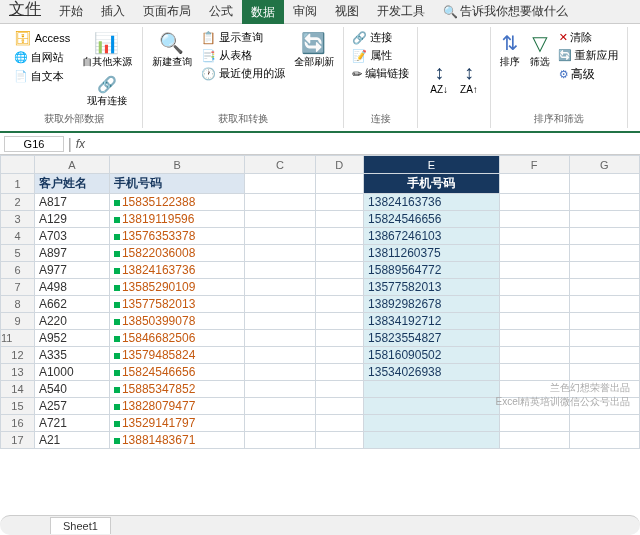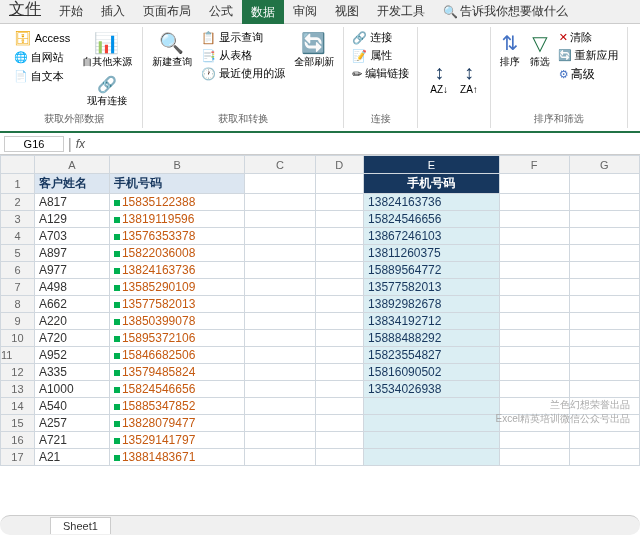--- a/index.html
+++ b/index.html
@@ -273,30 +273,20 @@
           <td style="background: rgb(242, 242, 242); color: rgb(102, 102, 102); text-align: center; border: 1px solid rgb(208, 215, 222); font-size: 11px;">9</td>
           <td style="border: 1px solid rgb(208, 215, 222); padding: 1px 4px; color: rgb(51, 51, 51);">A220</td>
           <td style="border: 1px solid rgb(208, 215, 222); padding: 1px 4px; color: rgb(197, 90, 17);"><span style="display: inline-block; width: 6px; height: 6px; background: rgb(0, 176, 80); margin-right: 2px; vertical-align: middle;"></span>13850399078</td>
           <td style="border: 1px solid rgb(208, 215, 222); padding: 1px 4px;"></td>
           <td style="border: 1px solid rgb(208, 215, 222); padding: 1px 4px;"></td>
           <td style="border: 1px solid rgb(208, 215, 222); padding: 1px 4px; background: rgb(219, 238, 243); color: rgb(23, 55, 94);">13834192712</td>
           <td style="border: 1px solid rgb(208, 215, 222); padding: 1px 4px;"></td>
           <td style="border: 1px solid rgb(208, 215, 222); padding: 1px 4px;"></td>
         </tr>
         <tr>
-          <td style="background: rgb(242, 242, 242); color: rgb(102, 102, 102); text-align: center; border: 1px solid rgb(208, 215, 222); font-size: 11px;">10</td>
-          <td style="border: 1px solid rgb(208, 215, 222); padding: 1px 4px; color: rgb(51, 51, 51);">A720</td>
-          <td style="border: 1px solid rgb(208, 215, 222); padding: 1px 4px; color: rgb(197, 90, 17);"><span style="display: inline-block; width: 6px; height: 6px; background: rgb(0, 176, 80); margin-right: 2px; vertical-align: middle;"></span>15895372106</td>
-          <td style="border: 1px solid rgb(208, 215, 222); padding: 1px 4px;"></td>
-          <td style="border: 1px solid rgb(208, 215, 222); padding: 1px 4px;"></td>
-          <td style="border: 1px solid rgb(208, 215, 222); padding: 1px 4px; background: rgb(219, 238, 243); color: rgb(23, 55, 94);">15888488292</td>
-          <td style="border: 1px solid rgb(208, 215, 222); padding: 1px 4px;"></td>
-          <td style="border: 1px solid rgb(208, 215, 222); padding: 1px 4px;"></td>
-        </tr>
-        <tr>
           <td style="background: rgb(242, 242, 242); color: rgb(102, 102, 102); border: 1px solid rgb(208, 215, 222); font-size: 11px;">11</td>
           <td style="border: 1px solid rgb(208, 215, 222); padding: 1px 4px; color: rgb(51, 51, 51);">A952</td>
           <td style="border: 1px solid rgb(208, 215, 222); padding: 1px 4px; color: rgb(197, 90, 17);"><span style="display: inline-block; width: 6px; height: 6px; background: rgb(0, 176, 80); margin-right: 2px; vertical-align: middle;"></span>15846682506</td>
           <td style="border: 1px solid rgb(208, 215, 222); padding: 1px 4px;"></td>
           <td style="border: 1px solid rgb(208, 215, 222); padding: 1px 4px;"></td>
           <td style="border: 1px solid rgb(208, 215, 222); padding: 1px 4px; background: rgb(219, 238, 243); color: rgb(23, 55, 94);">15823554827</td>
           <td style="border: 1px solid rgb(208, 215, 222); padding: 1px 4px;"></td>
           <td style="border: 1px solid rgb(208, 215, 222); padding: 1px 4px;"></td>
         </tr>
         <tr>

